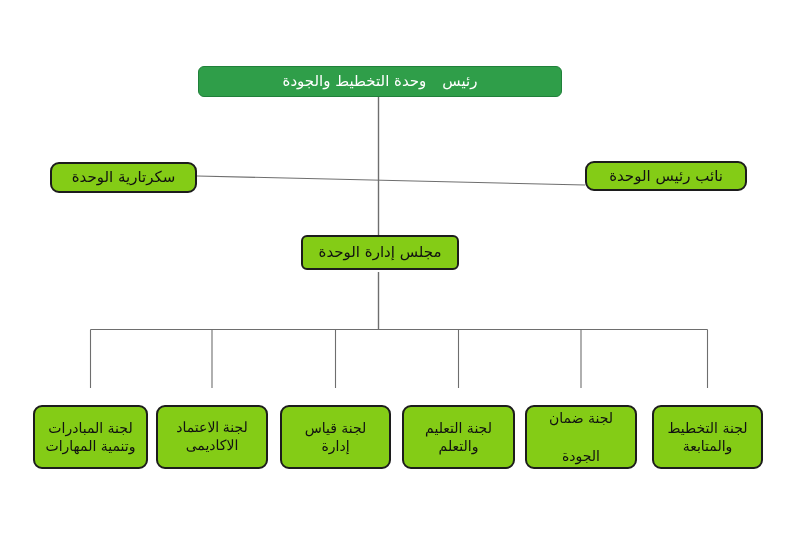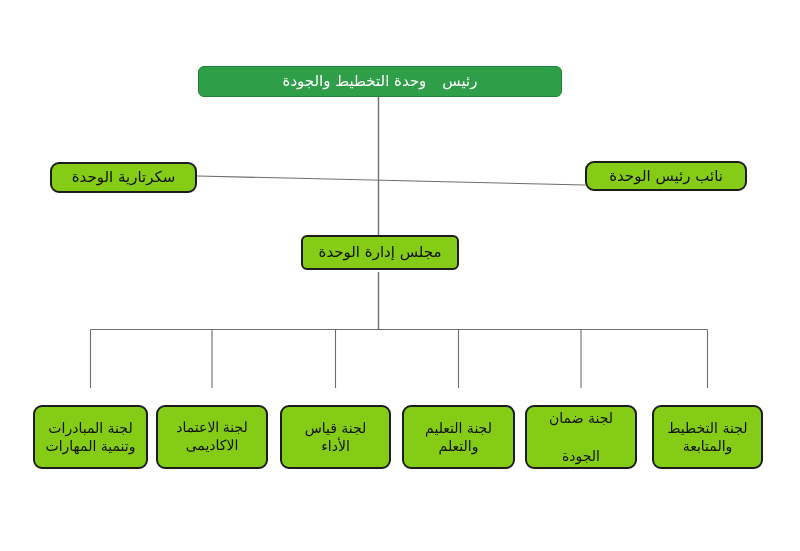--- a/index.html
+++ b/index.html
@@ -102,21 +102,21 @@
     <span>وتنمية المهارات</span>
   </div>
 
   <div class="box committee" style="left: 156px; width: 112px; border-color: rgb(28, 28, 28); font-family: Liberation Serif, serif;">
     <span>لجنة الاعتماد</span>
     <span>الاكاديمى</span>
   </div>
 
   <div class="box committee" style="left: 280px; width: 111px; border-color: rgb(28, 28, 28);">
     <span>لجنة قياس</span>
-    <span>الأداء</span>
+    <span>إدارة</span>
   </div>
 
   <div class="box committee" style="left: 402px; width: 113px; border-color: rgb(28, 28, 28);">
     <span>لجنة التعليم</span>
     <span>والتعلم</span>
   </div>
 
   <div class="box committee" style="left: 525px; width: 112px; border-color: rgb(28, 28, 28); justify-content: space-between;">
     <span>لجنة ضمان</span>
     <span>الجودة</span>

